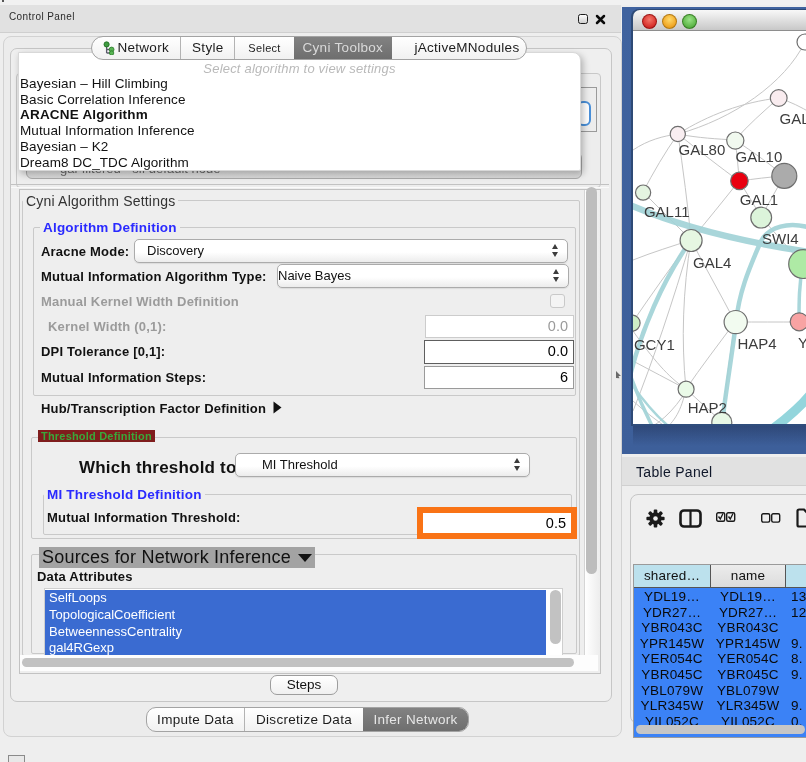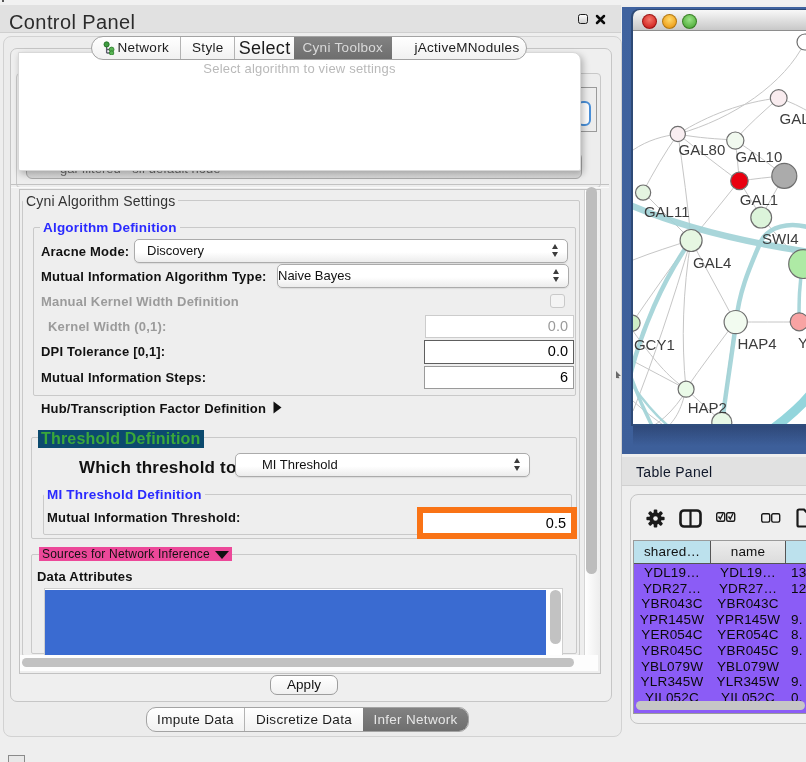--- a/index.html
+++ b/index.html
@@ -12,21 +12,21 @@
   .arr::after{content:"";position:absolute;left:1px;top:9px;width:0;height:0;border-left:3.5px solid transparent;border-right:3.5px solid transparent;border-top:5.5px solid #3c3c3c;}
   .fld{background:#fff;font-size:14.5px;text-align:right;padding-right:5px;line-height:21px;}
 </style>
 </head>
 <body>
 
 <div class="abs" style="left:0;top:0;width:806px;height:5px;background:#f1f1f1;"></div>
 <div class="abs" style="left:2px;top:0;width:2px;height:2px;background:#555;"></div>
 
 <div class="abs" style="left:0;top:5px;width:621px;height:27px;background:#e1e1e1;border-bottom:1px solid #cfcfcf;"></div>
-<div class="abs" style="left:9px;top:11px;font-size:20px;letter-spacing:0.4px;color:#2b2b2b;">Control Panel</div>
+<div class="abs" style="left:9px;top:11px;font-size:10px;letter-spacing:0.4px;color:#2b2b2b;">Control Panel</div>
 
 <div class="abs" style="left:578px;top:14px;width:8px;height:8px;border:1.8px solid #1c1c1c;border-radius:2.5px;background:linear-gradient(#fdfdfd,#cfcfcf);"></div>
 <svg class="abs" style="left:595px;top:14px;" width="11" height="11" viewBox="0 0 11 11">
     <path d="M2 2 L9 9 M9 2 L2 9" stroke="#0a0a0a" stroke-width="2.5" stroke-linecap="round"></path>
   </svg>
 
 <div class="abs" style="left:3px;top:36px;width:617px;height:699px;background:#ececec;border:1px solid #d2d2d2;border-radius:8px;"></div>
 
 <div class="abs" style="left:10px;top:48px;width:600px;height:652px;background:#efefef;border:1px solid #c6c6c6;border-radius:7px;"></div>
 
@@ -65,65 +65,67 @@
 
 <div class="abs b" style="left:41px;top:370px;font-size:13px;color:#111;">Mutual Information Steps:</div>
 <div class="abs fld" style="left:424px;top:366px;width:143px;height:21px;border:1px solid #9a9a9a;color:#000;">6</div>
 
 <div class="abs b" style="left:41px;top:401px;font-size:13px;color:#111;">Hub/Transcription Factor Definition</div>
 <svg class="abs" style="left:272px;top:401px;" width="11" height="13" viewBox="0 0 11 13">
     <path d="M1.5 0.5 L9.5 6.5 L1.5 12.5 Z" fill="#111"></path>
   </svg>
 
 <div class="abs" style="left:31px;top:437px;width:544px;height:100px;border:1px solid #c9c9c9;border-radius:2px;"></div>
-<div class="abs" style="left:38px;top:430px;background:#0c4a6e;padding:0 3px;font-size:16px;letter-spacing:0.2px;color:#3aa83a;font-weight:bold;">Threshold Definition</div>
+<div class="abs" style="left:38px;top:430px;background:#7f1d1d;padding:0 3px;font-size:11px;letter-spacing:0.2px;color:#3aa83a;font-weight:bold;">Threshold Definition</div>
 <div class="abs b" style="left:79px;top:458px;font-size:17px;color:#111;">Which threshold to use:</div>
 <div class="abs combo" style="left:235px;top:453px;width:293px;height:22px;"><span style="padding-left:26px;">MI Threshold</span><span class="arr"></span></div>
 
 <div class="abs" style="left:43px;top:494px;width:527px;height:39px;border:1px solid #c9c9c9;border-radius:2px;"></div>
 <div class="abs" style="left:44px;top:487px;background:#eeeeee;padding:0 3px;font-size:13.5px;letter-spacing:0.2px;color:#2a2aff;font-weight:bold;">MI Threshold Definition</div>
 <div class="abs b" style="left:47px;top:510px;font-size:13px;color:#111;">Mutual Information Threshold:</div>
 <div class="abs fld" style="left:417px;top:507px;width:143px;height:20px;border:6px solid #f97316;color:#000;">0.5</div>
 
 <div class="abs" style="left:31px;top:554px;width:544px;height:98px;border:1px solid #c9c9c9;border-radius:2px;"></div>
-<div class="abs" style="left:39px;top:547px;background:#ec4899;padding:0 3px;font-size:12px;letter-spacing:0.2px;color:#111;">Sources for Network Inference <span style="display:inline-block;width:0;height:0;border-left:7px solid transparent;border-right:7px solid transparent;border-top:8px solid #111;vertical-align:middle;margin-left:2px;"></span></div>
+<div class="abs" style="left:39px;top:547px;background:#a3a3a3;padding:0 3px;font-size:18px;letter-spacing:0.2px;color:#111;">Sources for Network Inference <span style="display:inline-block;width:0;height:0;border-left:7px solid transparent;border-right:7px solid transparent;border-top:8px solid #111;vertical-align:middle;margin-left:2px;"></span></div>
 <div class="abs b" style="left:37px;top:569px;font-size:13px;color:#111;">Data Attributes</div>
 
 <div class="abs" style="left:44px;top:588px;width:517px;height:66px;background:#ffffff;border:1px solid #cfcfcf;overflow:hidden;">
   <div style="position:absolute;left:0;top:1px;width:501px;height:65px;background:#3a6bd1;"></div>
+  <div style="position:absolute;left:4px;top:1px;font-size:13px;color:#fff;line-height:16.8px;">SelfLoops<br>TopologicalCoefficient<br>BetweennessCentrality<br>gal4RGexp</div>
   <div style="position:absolute;left:505px;top:1px;width:11px;height:54px;background:#c2c2c2;border-radius:6px;"></div>
 </div>
 
 <div class="abs" style="left:20px;top:655px;width:578px;height:16px;background:#fdfdfd;"></div>
 <div class="abs" style="left:22px;top:658px;width:552px;height:9px;background:#c2c2c2;border-radius:5px;"></div>
 
 <div class="abs" style="left:584px;top:190px;width:15px;height:465px;background:linear-gradient(90deg,#ffffff,#ededed);border-left:1px solid #d5d5d5;"></div>
 <div class="abs" style="left:586px;top:187px;width:11px;height:387px;background:#bdbdbd;border-radius:6px;"></div>
 
-<div class="abs" style="left:270px;top:675px;width:66px;height:18px;background:linear-gradient(#ffffff,#f0f0f0);border:1px solid #9d9d9d;border-radius:7px;text-align:center;font-size:13.5px;color:#111;line-height:18px;">Apply</div>
+<div class="abs" style="left:270px;top:675px;width:66px;height:18px;background:linear-gradient(#ffffff,#f0f0f0);border:1px solid #9d9d9d;border-radius:7px;text-align:center;font-size:13.5px;color:#111;line-height:18px;">Steps</div>
 
 <div class="abs" style="left:146px;top:707px;width:321px;height:23px;border:1px solid #a3a3a3;border-radius:10px;background:linear-gradient(#ffffff,#f1f1f1);overflow:hidden;display:flex;">
   <div style="width:97px;height:23px;line-height:23px;text-align:center;font-size:13.5px;letter-spacing:0.3px;color:#1c1c1c;border-right:1px solid #b3b3b3;">Impute Data</div>
   <div style="width:118px;height:23px;line-height:23px;text-align:center;font-size:13.5px;letter-spacing:0.3px;color:#1c1c1c;">Discretize Data</div>
   <div style="width:105px;height:23px;line-height:23px;text-align:center;font-size:13.5px;letter-spacing:0.3px;color:#e6e6e6;background:linear-gradient(#828282,#6e6e6e);">Infer Network</div>
 </div>
 
 <div class="abs" style="left:18px;top:52px;width:561px;height:117px;background:#ffffff;border:1px solid #d8d8d8;border-radius:0 8px 2px 2px;box-shadow:2px 3px 7px rgba(0,0,0,0.28);z-index:50;">
-  <div style="position:absolute;left:0;top:8px;width:100%;text-align:center;font-size:13px;letter-spacing:0.2px;color:#b9b9b9;">Select algorithm to view settings</div>
+  <div style="position:absolute;left:0;top:8px;width:100%;text-align:center;font-size:13px;letter-spacing:0.2px;color:#b9b9b9;font-style:italic;">Select algorithm to view settings</div>
+  <div style="position:absolute;left:1px;top:23px;font-size:13.5px;letter-spacing:0.1px;color:#111;line-height:15.7px;">Bayesian – Hill Climbing<br>Basic Correlation Inference<br><span class="b">ARACNE Algorithm</span><br>Mutual Information Inference<br>Bayesian – K2<br>Dream8 DC_TDC Algorithm</div>
 </div>
 
 <div class="abs" style="left:91px;top:36px;width:434px;height:22px;border:1px solid #a3a3a3;border-radius:12px;background:linear-gradient(#ffffff,#f1f1f1);overflow:hidden;display:flex;z-index:60;">
   <div style="width:92px;height:22px;line-height:22px;text-align:center;font-size:13.5px;letter-spacing:0.3px;color:#1c1c1c;border-right:1px solid #b3b3b3;"><svg width="12" height="14" viewBox="0 0 12 14" style="vertical-align:-3px;margin-right:2px;">
         <path d="M3.6 5 L3.6 12 M3.6 8.5 L8 8.5 M3.6 12 L8 12" stroke="#5a5a6a" stroke-width="1.3" fill="none"></path>
         <circle cx="3.6" cy="3.4" r="2.6" fill="#3f9b41" stroke="#1c6b1e" stroke-width="0.8"></circle>
         <circle cx="8.6" cy="8.5" r="2.4" fill="#58b553" stroke="#2a7a2a" stroke-width="0.8"></circle>
         <circle cx="8.6" cy="12" r="2.2" fill="#58b553" stroke="#2a7a2a" stroke-width="0.8"></circle>
       </svg>Network</div>
   <div style="width:55px;height:22px;line-height:22px;text-align:center;font-size:13.5px;letter-spacing:0.3px;color:#1c1c1c;border-right:1px solid #b3b3b3;">Style</div>
-  <div style="width:61px;height:22px;line-height:22px;text-align:center;font-size:18px;letter-spacing:0.3px;color:#1c1c1c;">Select</div>
+  <div style="width:61px;height:22px;line-height:22px;text-align:center;font-size:11px;letter-spacing:0.3px;color:#1c1c1c;">Select</div>
   <div style="width:102px;height:22px;line-height:22px;text-align:center;font-size:13.5px;letter-spacing:0.3px;color:#dadada;background:linear-gradient(#828282,#6e6e6e);">Cyni Toolbox</div>
   <div style="width:123px;height:22px;line-height:22px;text-align:center;font-size:13.5px;letter-spacing:0.3px;color:#1c1c1c;padding-left:16px;">jActiveMNodules</div>
 </div>
 
 <div class="abs" style="left:8px;top:755px;width:15px;height:10px;background:#e8e8e8;border:1.5px solid #8a8a8a;"></div>
 
 <div class="abs" style="left:622px;top:7px;width:184px;height:447px;background:linear-gradient(#40639f,#3d5f9a);"></div>
 
 <div class="abs" style="left:631px;top:9px;width:175px;height:417px;background:#2e4a76;border-radius:8px 0 0 0;"></div>
 
@@ -247,21 +249,21 @@
   <path d="M2.5 4.5 L4.3 7 L7 1.5 M12.5 4.5 L14.3 7 L17 1.5" stroke="#1a1a1a" stroke-width="1.3" fill="none"></path>
 </svg>
 <svg class="abs" style="left:761px;top:513px;" width="20" height="10" viewBox="0 0 20 10">
   <rect x="0.7" y="0.7" width="8" height="8.4" rx="1.5" fill="none" stroke="#1a1a1a" stroke-width="1.4"></rect>
   <rect x="10.7" y="0.7" width="8" height="8.4" rx="1.5" fill="none" stroke="#1a1a1a" stroke-width="1.4"></rect>
 </svg>
 <svg class="abs" style="left:796px;top:508px;" width="12" height="20" viewBox="0 0 12 20">
   <path d="M1.5 3 Q1.5 1.5 3 1.5 L8 1.5 L11.8 5.5 L11.8 17 Q11.8 18.5 10.3 18.5 L3 18.5 Q1.5 18.5 1.5 17 Z" fill="none" stroke="#1a1a1a" stroke-width="2.2"></path>
 </svg>
 
-<div class="abs" style="left:633px;top:540px;width:173px;height:172px;background:#8b5cf6;border:1px solid #9a9a9a;border-right:none;overflow:hidden;">
+<div class="abs" style="left:633px;top:564px;width:173px;height:172px;background:#3b82f6;border:1px solid #9a9a9a;border-right:none;overflow:hidden;">
   <div style="position:absolute;left:0;top:0;width:76px;height:22px;background:#bce1ed;border-right:1px solid #555;border-bottom:1px solid #555;text-align:center;line-height:22px;font-size:13.5px;letter-spacing:0.2px;color:#111;">shared…</div>
   <div style="position:absolute;left:77px;top:0;width:74px;height:22px;background:linear-gradient(#ececec,#dcdcdc);border-right:1px solid #555;border-bottom:1px solid #555;text-align:center;line-height:22px;font-size:13.5px;letter-spacing:0.2px;color:#111;">name</div>
   <div style="position:absolute;left:152px;top:0;width:40px;height:22px;background:#bce1ed;border-bottom:1px solid #555;line-height:22px;font-size:13.5px;color:#111;"></div>
   <div style="position:absolute;left:0;top:24px;font-size:13.5px;letter-spacing:0.2px;color:#0a0a0a;line-height:15.6px;">
     <div style="position:absolute;left:0;width:76px;text-align:center;white-space:pre;">YDL19…
 YDR27…
 YBR043C
 YPR145W
 YER054C
 YBR045C

